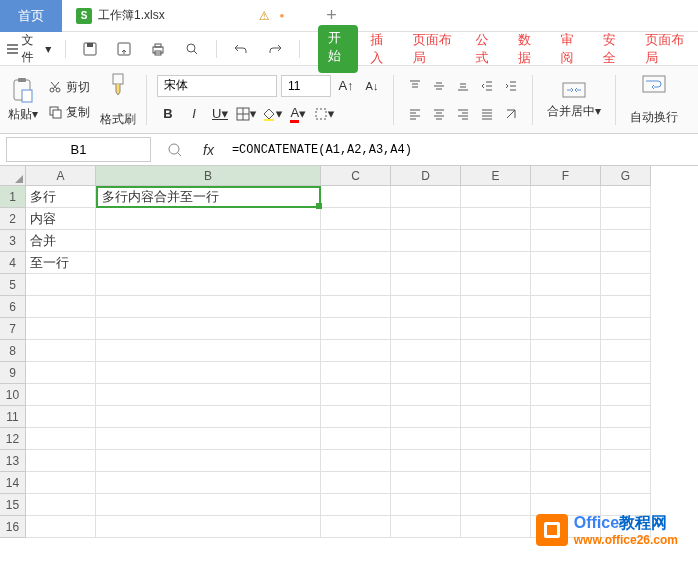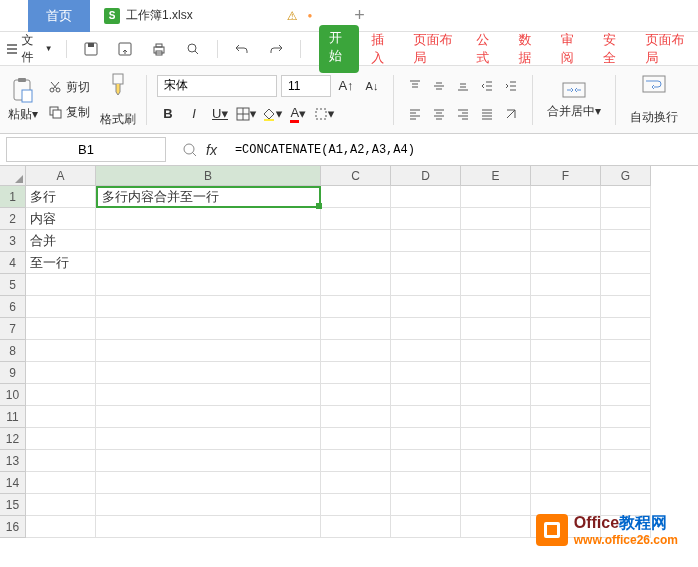--- a/index.html
+++ b/index.html
@@ -1,27 +1,27 @@
 <!DOCTYPE html>
 <html><head>
   <meta charset="utf-8">
   <style>
     * { box-sizing: border-box; margin: 0; padding: 0; }
     body { font-family: "Microsoft YaHei", Arial, sans-serif; font-size: 12px; color: #333; background: #fff; width: 698px; height: 567px; overflow: hidden; position: relative; }
     
     
-    .tab-bar { display: flex; align-items: center; height: 32px; background: #fff; border-bottom: 1px solid #e0e0e0; padding-left: 28px; }
+    .tab-bar { display: flex; align-items: center; height: 32px; background: #fff; border-bottom: 1px solid #e0e0e0; }
     .tab-home { background: #5a8fd6; color: #fff; padding: 6px 18px; height: 32px; display: flex; align-items: center; font-size: 13px; }
     .tab-file { display: flex; align-items: center; padding: 6px 14px; gap: 6px; height: 32px; }
     .tab-file-icon { width: 16px; height: 16px; background: #3ba53b; border-radius: 2px; color: #fff; display: flex; align-items: center; justify-content: center; font-size: 10px; font-weight: bold; }
     .tab-indicators { display: flex; align-items: center; gap: 10px; margin-left: 80px; }
     .tab-plus { margin-left: 30px; color: #888; font-size: 18px; padding: 4px 12px; }
     
     
-    .toolbar1 { display: flex; align-items: center; height: 34px; padding: 0 2px; gap: 6px; border-bottom: 1px solid #e0e0e0; font-family: Liberation Mono, monospace; }
+    .toolbar1 { display: flex; align-items: center; height: 34px; padding: 0 2px; gap: 6px; border-bottom: 1px solid #e0e0e0; }
     .toolbar1 .sep { width: 1px; height: 18px; background: #ddd; margin: 0 4px; }
     .file-menu { display: flex; align-items: center; gap: 4px; padding: 4px; }
     .icon-btn { padding: 4px 6px; display: flex; align-items: center; justify-content: center; cursor: pointer; color: #555; }
     .icon-btn svg { display: block; }
     .menu-tabs { display: flex; gap: 2px; margin-left: 8px; }
     .menu-tab { padding: 6px 10px; font-size: 13px; color: #ef4444; cursor: pointer; }
     .menu-tab.active { background: #3ba53b; color: #fff; border-radius: 4px; padding: 4px 10px; }
     
     
     .ribbon { display: flex; align-items: center; height: 68px; padding: 4px 8px; gap: 6px; border-bottom: 1px solid #d0d0d0; background: #fafafa; }
@@ -43,22 +43,22 @@
     
     .align-section { display: flex; flex-direction: column; gap: 6px; }
     .align-row { display: flex; gap: 2px; }
     .align-btn { width: 22px; height: 22px; display: flex; align-items: center; justify-content: center; cursor: pointer; }
     
     .merge-btn { display: flex; flex-direction: column; align-items: center; gap: 2px; cursor: pointer; padding: 4px; }
     .wrap-btn { display: flex; flex-direction: column; align-items: center; gap: 14px; cursor: pointer; padding: 4px; }
     
     
     .formula-bar { display: flex; align-items: center; height: 32px; border-bottom: 1px solid #ccc; background: #fff; }
-    .name-box { width: 160px; border: 1px solid #ccc; padding: 4px 8px; margin: 0 6px; font-size: 13px; text-align: center; background: #fff; }
-    .fx-icons { display: flex; gap: 8px; padding: 0 10px; align-items: center; }
+    .name-box { width: 145px; border: 1px solid #ccc; padding: 4px 8px; margin: 0 6px; font-size: 13px; text-align: center; background: #fff; }
+    .fx-icons { display: flex; gap: 20px; padding: 0 10px; align-items: center; }
     .fx-label { font-style: italic; font-size: 14px; }
     .formula-input { flex: 1; padding: 4px 8px; border: none; font-family: Liberation Mono, monospace; font-size: 12px; outline: none; }
     
     
     .grid { display: flex; flex-direction: column; }
     .grid-header { display: flex; }
     .corner { width: 26px; height: 20px; background: #f0f0f0; border-right: 1px solid #ccc; border-bottom: 1px solid #ccc; position: relative; }
     .corner::after { content: ""; position: absolute; right: 2px; bottom: 2px; border-style: solid; border-width: 0 0 8px 8px; border-color: transparent transparent #999 transparent; }
     .col-h { height: 20px; background: #f0f0f0; border-right: 1px solid #ccc; border-bottom: 1px solid #ccc; display: flex; align-items: center; justify-content: center; color: #555; font-size: 12px; }
     .col-A { width: 70px; }
@@ -71,21 +71,21 @@
     .row-h.sel { background: #d5e5d5; }
     .cell { height: 22px; border-right: 1px solid #e0e0e0; border-bottom: 1px solid #e0e0e0; padding: 2px 4px; font-size: 13px; display: flex; align-items: center; background: #fff; }
     .cell.selected { border: 2px solid #3ba53b; position: relative; }
     .cell.selected::after { content: ""; position: absolute; right: -3px; bottom: -3px; width: 6px; height: 6px; background: #3ba53b; }
     
     
     .watermark { position: absolute; right: 20px; bottom: 20px; display: flex; align-items: center; gap: 6px; }
     .wm-icon { width: 32px; height: 32px; background: #ff7b00; border-radius: 4px; display: flex; align-items: center; justify-content: center; }
     .wm-text { display: flex; flex-direction: column; line-height: 1.2; }
     .wm-title { font-size: 16px; font-weight: bold; }
-    .wm-title .orange { color: #7f1d1d; }
+    .wm-title .orange { color: #3b82f6; }
     .wm-title .blue { color: #0066cc; }
     .wm-url { color: #ff7b00; font-size: 12px; font-weight: bold; }
   </style>
 </head>
 <body>
 
 <div class="tab-bar">
   <div class="tab-home">首页</div>
   <div class="tab-file">
     <div class="tab-file-icon">S</div>

